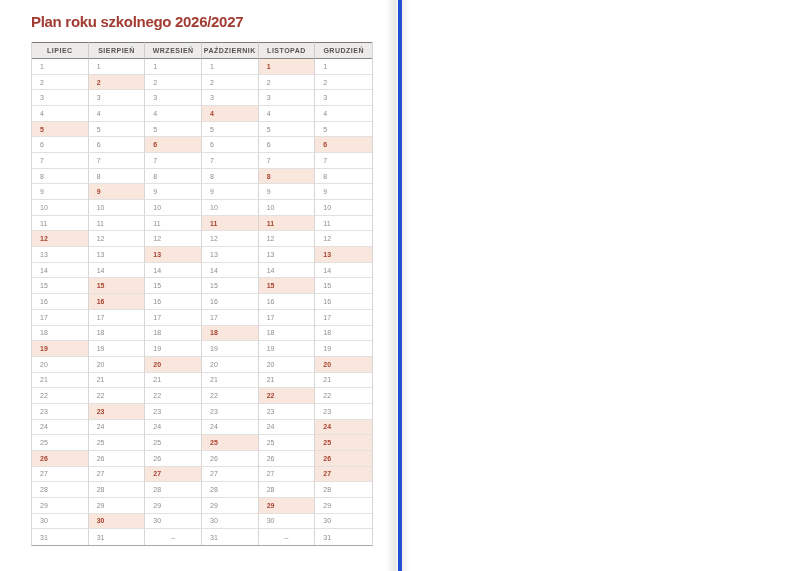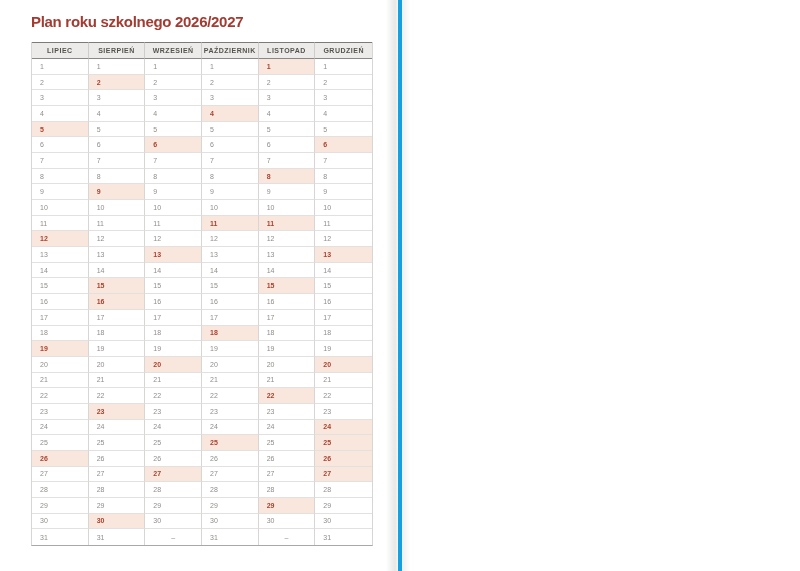--- a/index.html
+++ b/index.html
@@ -1,20 +1,20 @@
 <!DOCTYPE html>
 <html style="--title-red: #a23b32; --highlight-bg: #f9e7de; --highlight-red: #a8432f; --header-bg: #ecebe9; --header-text: #55534f; --day-text: #908e8b;"><head>
 <meta charset="utf-8">
 <style>
   html, body { margin: 0; padding: 0; background: #ffffff; }
   .spread {
     position: relative;
     width: 800px;
     height: 571px;
-    background: #0ea5e9;
+    background: #1d4ed8;
     font-family: "Liberation Sans", sans-serif;
     overflow: hidden;
   }
   .page { position: absolute; top: 0; height: 571px; background: #ffffff; }
   .page-left  { left: 0;    width: 398px; }
   .page-right { left: 402px; width: 398px; }
   .gutter {
     position: absolute; left: 386px; top: 0; width: 24px; height: 571px;
     background: linear-gradient(90deg,
       rgba(255,255,255,0) 0%,

